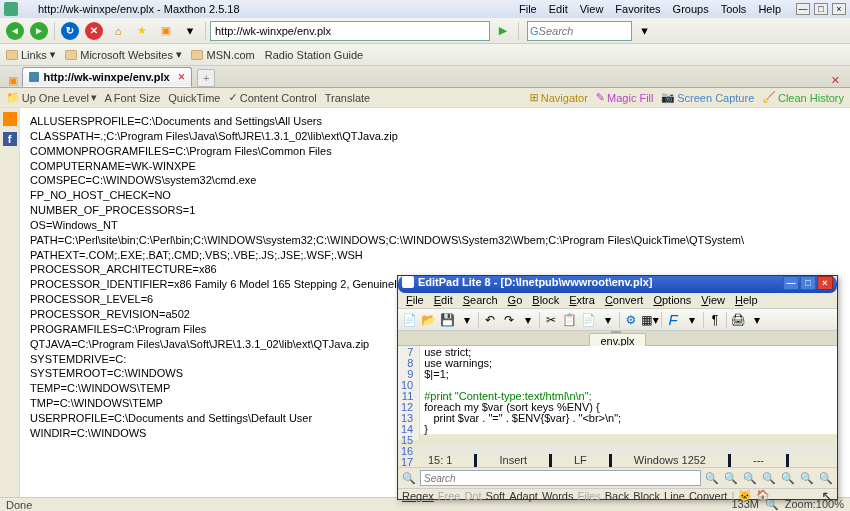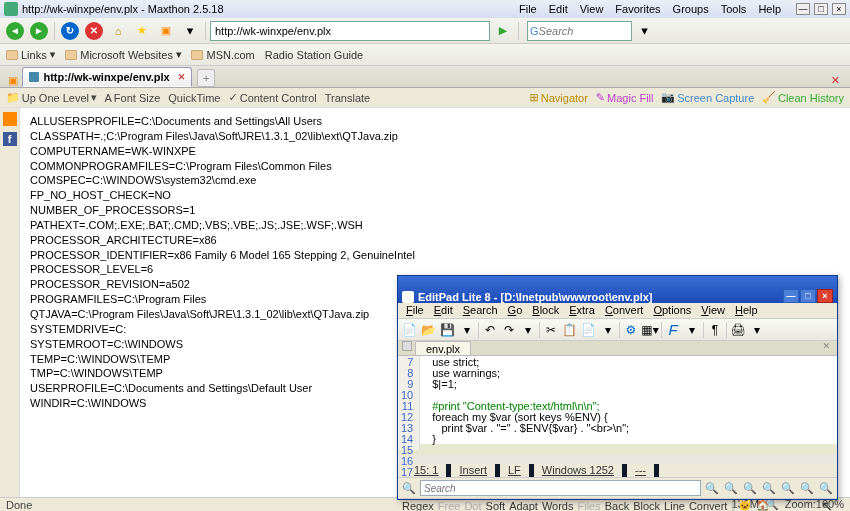--- a/index.html
+++ b/index.html
@@ -1,21 +1,21 @@
 <!DOCTYPE html>
 <html><head>
 <meta charset="utf-8">
 <style>
 * { margin: 0; padding: 0; box-sizing: border-box; font-family: Tahoma, sans-serif; font-size: 11px; }
 body { width: 850px; height: 511px; background: #ece9d8; overflow: hidden; position: relative; }
 
 
 .titlebar { height: 18px; background: linear-gradient(#ebeef7,#d6dff0); display: flex; align-items: center; padding: 0 4px; }
 .titlebar .favicon { width: 14px; height: 14px; background: #4a7; border-radius: 2px; margin-right: 4px; }
-.titlebar .title { flex: 1; font-weight: normal; color: #000; }
+.titlebar .title { flex: 1; font-weight: normal; color: #000; margin-left: 16px; }
 .menu-right { display: flex; gap: 2px; font-size: 10px; }
 .menu-right span { padding: 2px 5px; cursor: default; }
 .win-controls { display: flex; gap: 4px; margin-left: 10px; }
 .win-controls div { width: 14px; height: 12px; border: 1px solid #888; background: #eee; font-size: 9px; text-align: center; line-height: 10px; cursor: pointer; }
 
 
 .main-toolbar { height: 26px; background: linear-gradient(#f5f5f0,#e8e8e0); border-bottom: 1px solid #ccc; display: flex; align-items: center; padding: 0 4px; gap: 2px; }
 .tb-btn { width: 22px; height: 22px; border: 1px solid transparent; border-radius: 3px; display: flex; align-items: center; justify-content: center; font-size: 13px; cursor: pointer; }
 .tb-sep { width: 1px; height: 18px; background: #ccc; margin: 0 2px; }
 .url-input { flex: 1; height: 20px; border: 1px solid #7a9; padding: 0 4px; background: #fff; max-width: 280px; }
@@ -46,50 +46,50 @@
 
 
 .page { flex: 1; background: #fff; padding: 6px 10px; font-family: 'Times New Roman', serif; font-size: 13px; line-height: 1.35; color: #000; overflow: hidden; }
 
 
 .statusbar { position: absolute; bottom: 0; left: 0; right: 0; height: 14px; background: #ece9d8; border-top: 1px solid #ccc; display: flex; align-items: center; padding: 0 6px; font-size: 10px; color: #444; }
 .statusbar .right { margin-left: auto; display: flex; gap: 6px; }
 
 
 .editpad { position: absolute; left: 397px; top: 275px; width: 441px; height: 225px; border: 1px solid #0a3d8f; background: #ece9d8; box-shadow: 2px 2px 6px rgba(0,0,0,0.3); }
-.ep-title { height: 27px; background: linear-gradient(#3b6ed5,#1c4bb8); color: #fff; display: flex; align-items: flex-end; padding: 0 4px; font-size: 11px; font-weight: bold; }
+.ep-title { height: 17px; background: linear-gradient(#3b6ed5,#1c4bb8); color: #fff; display: flex; align-items: flex-start; padding: 0 4px; font-size: 11px; font-weight: bold; border-radius: 7px; }
 .ep-title .ti { flex: 1; }
 .ep-title .wc { display: flex; gap: 1px; }
 .ep-title .wc div { width: 16px; height: 14px; font-size: 9px; text-align: center; line-height: 13px; cursor: pointer; }
 .ep-title .wc .min,.ep-title .wc .max { background: #4a7ed8; border: 1px solid #2a5db8; color: #fff; }
 .ep-title .wc .close { background: #e04030; border: 1px solid #a02015; color: #fff; }
 
 .ep-menu { height: 16px; display: flex; padding: 0 4px; gap: 2px; font-size: 10px; border-bottom: 1px solid #ccc; }
 .ep-menu span { padding: 1px 4px; cursor: default; }
 .ep-menu span:first-letter { text-decoration: underline; }
 
 .ep-toolbar { height: 22px; background: linear-gradient(#fafaf5,#e8e8e0); border-bottom: 1px solid #ccc; display: flex; align-items: center; padding: 0 3px; gap: 1px; }
 .ep-toolbar .ep-btn { width: 18px; height: 18px; display: flex; align-items: center; justify-content: center; cursor: pointer; font-size: 12px; }
 .ep-toolbar .ep-sep { width: 1px; height: 16px; background: #ccc; margin: 0 1px; }
 
-.ep-tab { height: 15px; background: #dcdcc8; display: flex; padding: 0 4px; font-size: 10px; border-bottom: 1px solid #bbb; }
+.ep-tab { height: 15px; background: #dcdcc8; display: flex; align-items: center; padding: 0 4px; font-size: 10px; border-bottom: 1px solid #bbb; flex-direction: column; }
 .ep-tab .t { background: #f5f5e8; border: 1px solid #bbb; border-bottom: none; padding: 1px 10px 0; border-radius: 2px 2px 0 0; }
 .ep-tab .tx { margin-left: auto; color: #888; cursor: pointer; font-size: 9px; padding: 0 3px; }
 
 .ep-editor { background: #fff; font-family: 'Courier New', monospace; font-size: 11px; display: flex; height: 95px; border-bottom: 1px solid #ccc; position: relative; }
 .ep-gutter { background: #f0f0e8; color: #4068c8; text-align: right; padding: 1px 6px 1px 3px; border-right: 1px solid #ddd; line-height: 1.0; white-space: pre; }
-.ep-code { padding: 1px 12px; line-height: 1.0; white-space: pre; flex: 1; }
+.ep-code { padding: 1px 4px; line-height: 1.0; white-space: pre; flex: 1; }
 .ep-code .cm { color: #008200; }
 .ep-current-line { position:absolute; left:0; right:0; height:11px; background:#e8e8d0; z-index:0; }
 .ep-gutter,.ep-code{ position:relative; z-index:1;}
 
 .ep-scroll { height: 13px; background: #e8e8e0; border-top: 1px solid #ddd; }
 
 .ep-status { height: 14px; background: #ece9d8; display: flex; padding: 0 8px; font-size: 10px; color: #333; border-bottom:1px solid #ccc; }
-.ep-status span { border-right: 5px solid #0f172a; padding: 0 8px; text-decoration: underline; }
+.ep-status span { border-right: 3px solid #0f172a; padding: 0 22px; }
 
 .ep-search { height: 20px; background: #ece9d8; display: flex; align-items: center; padding: 0 3px; gap: 3px; }
 .ep-search input { height: 16px; border: 1px solid #9ab; padding: 0 3px; font-size: 10px; font-style: italic; color: #888; }
 .ep-search .si { flex: 1; }
 .ep-search .ri { width: 140px; }
 .ep-search .sbtn { width: 16px; height: 16px; display:flex; align-items:center; justify-content:center; cursor: pointer; font-size: 11px; }
 
 .ep-bottom { height: 14px; display: flex; padding: 0 4px; gap: 4px; font-size: 10px; color: #333; align-items: center; border-top:1px solid #ccc; }
 .ep-bottom span { cursor: pointer; }
 .ep-bottom .dis { color: #aaa; }
@@ -199,25 +199,27 @@
 </div>
 
 <div class="content-area">
   <div class="sidebar">
     <div style="background:#f80"></div>
     <div style="background:#3b5998;color:#fff;text-align:center;font-weight:bold;line-height:14px">f</div>
   </div>
   <div class="page" id="env-list">
       <div>ALLUSERSPROFILE=C:\Documents and Settings\All Users</div>
       <div>CLASSPATH=.;C:\Program Files\Java\Soft\JRE\1.3.1_02\lib\ext\QTJava.zip</div>
+      <div>COMMONPROGRAMFILES=C:\Program Files\Common Files</div>
       <div>COMPUTERNAME=WK-WINXPE</div>
-      <div>COMMONPROGRAMFILES=C:\Program Files\Common Files</div>
       <div>COMSPEC=C:\WINDOWS\system32\cmd.exe</div>
       <div>FP_NO_HOST_CHECK=NO</div>
       <div>NUMBER_OF_PROCESSORS=1</div>
+      <div>OS=Windows_NT</div>
+      <div>PATH=C:\Perl\site\bin;C:\Perl\bin;C:\WINDOWS\system32;C:\WINDOWS;C:\WINDOWS\System32\Wbem;C:\Program Files\QuickTime\QTSystem\</div>
       <div>PATHEXT=.COM;.EXE;.BAT;.CMD;.VBS;.VBE;.JS;.JSE;.WSF;.WSH</div>
       <div>PROCESSOR_ARCHITECTURE=x86</div>
       <div>PROCESSOR_IDENTIFIER=x86 Family 6 Model 165 Stepping 2, GenuineIntel</div>
       <div>PROCESSOR_LEVEL=6</div>
       <div>PROCESSOR_REVISION=a502</div>
       <div>PROGRAMFILES=C:\Program Files</div>
       <div>QTJAVA=C:\Program Files\Java\Soft\JRE\1.3.1_02\lib\ext\QTJava.zip</div>
       <div>SYSTEMDRIVE=C:</div>
       <div>SYSTEMROOT=C:\WINDOWS</div>
       <div>TEMP=C:\WINDOWS\TEMP</div>

